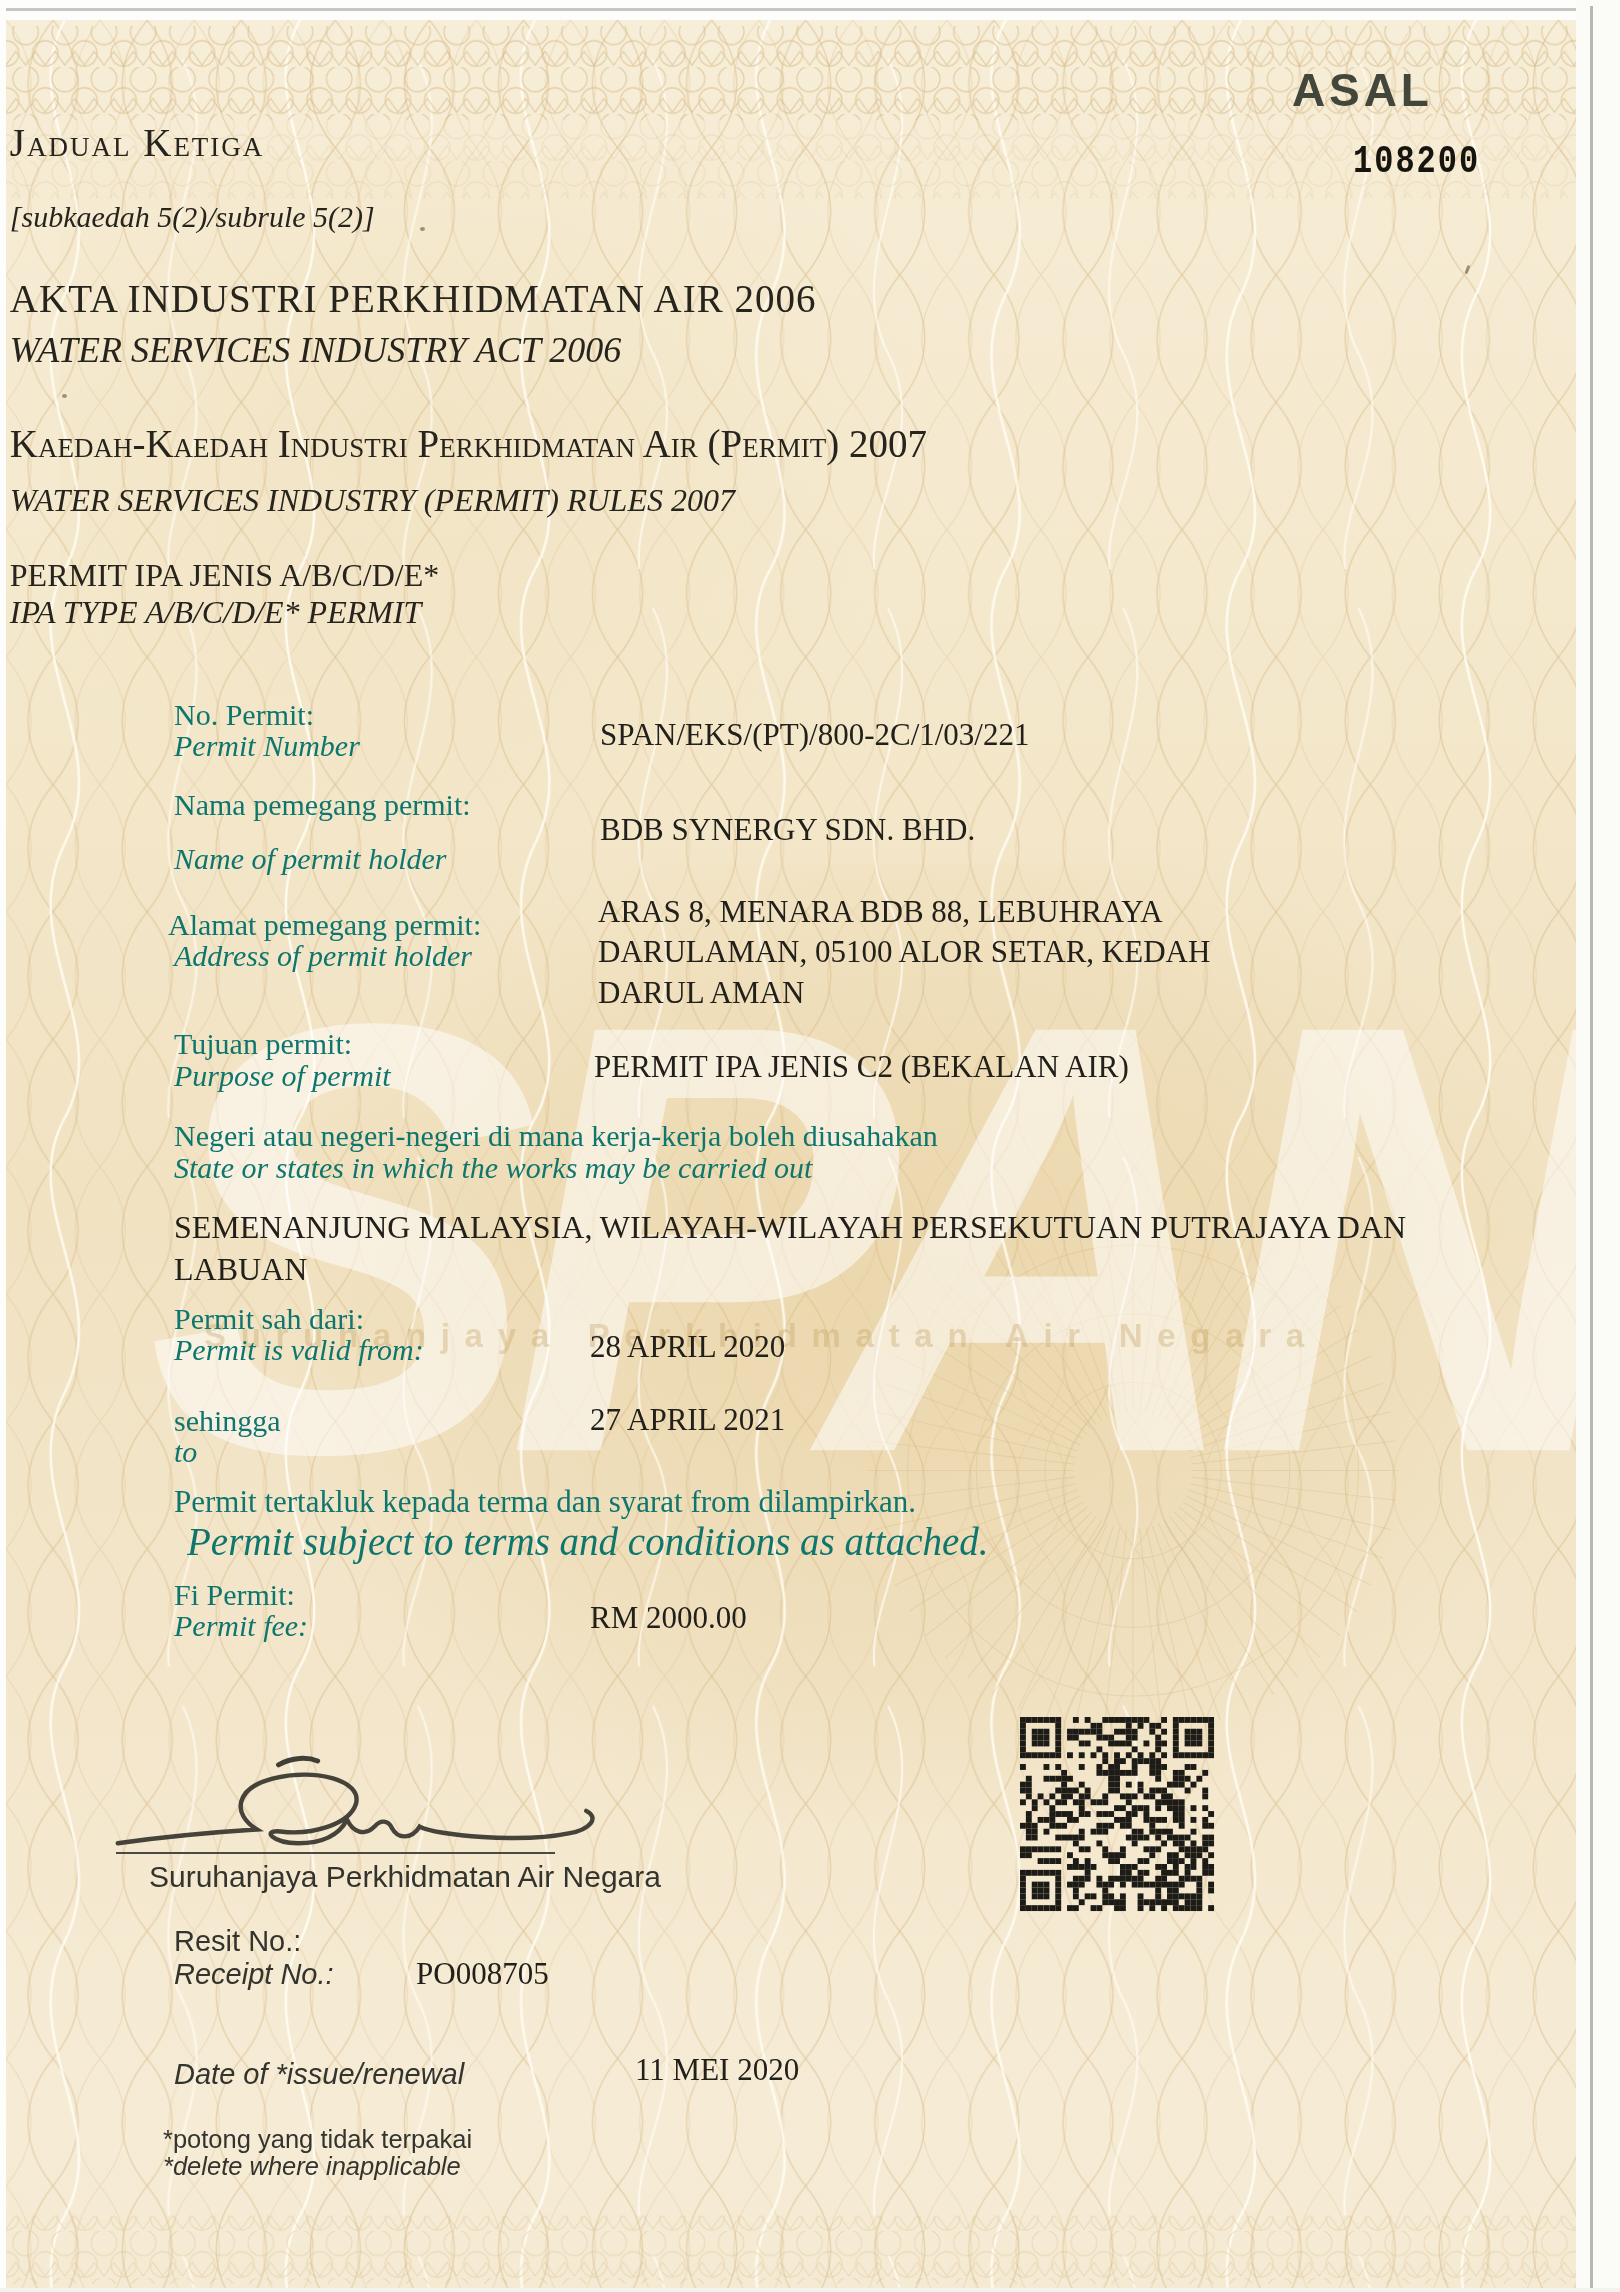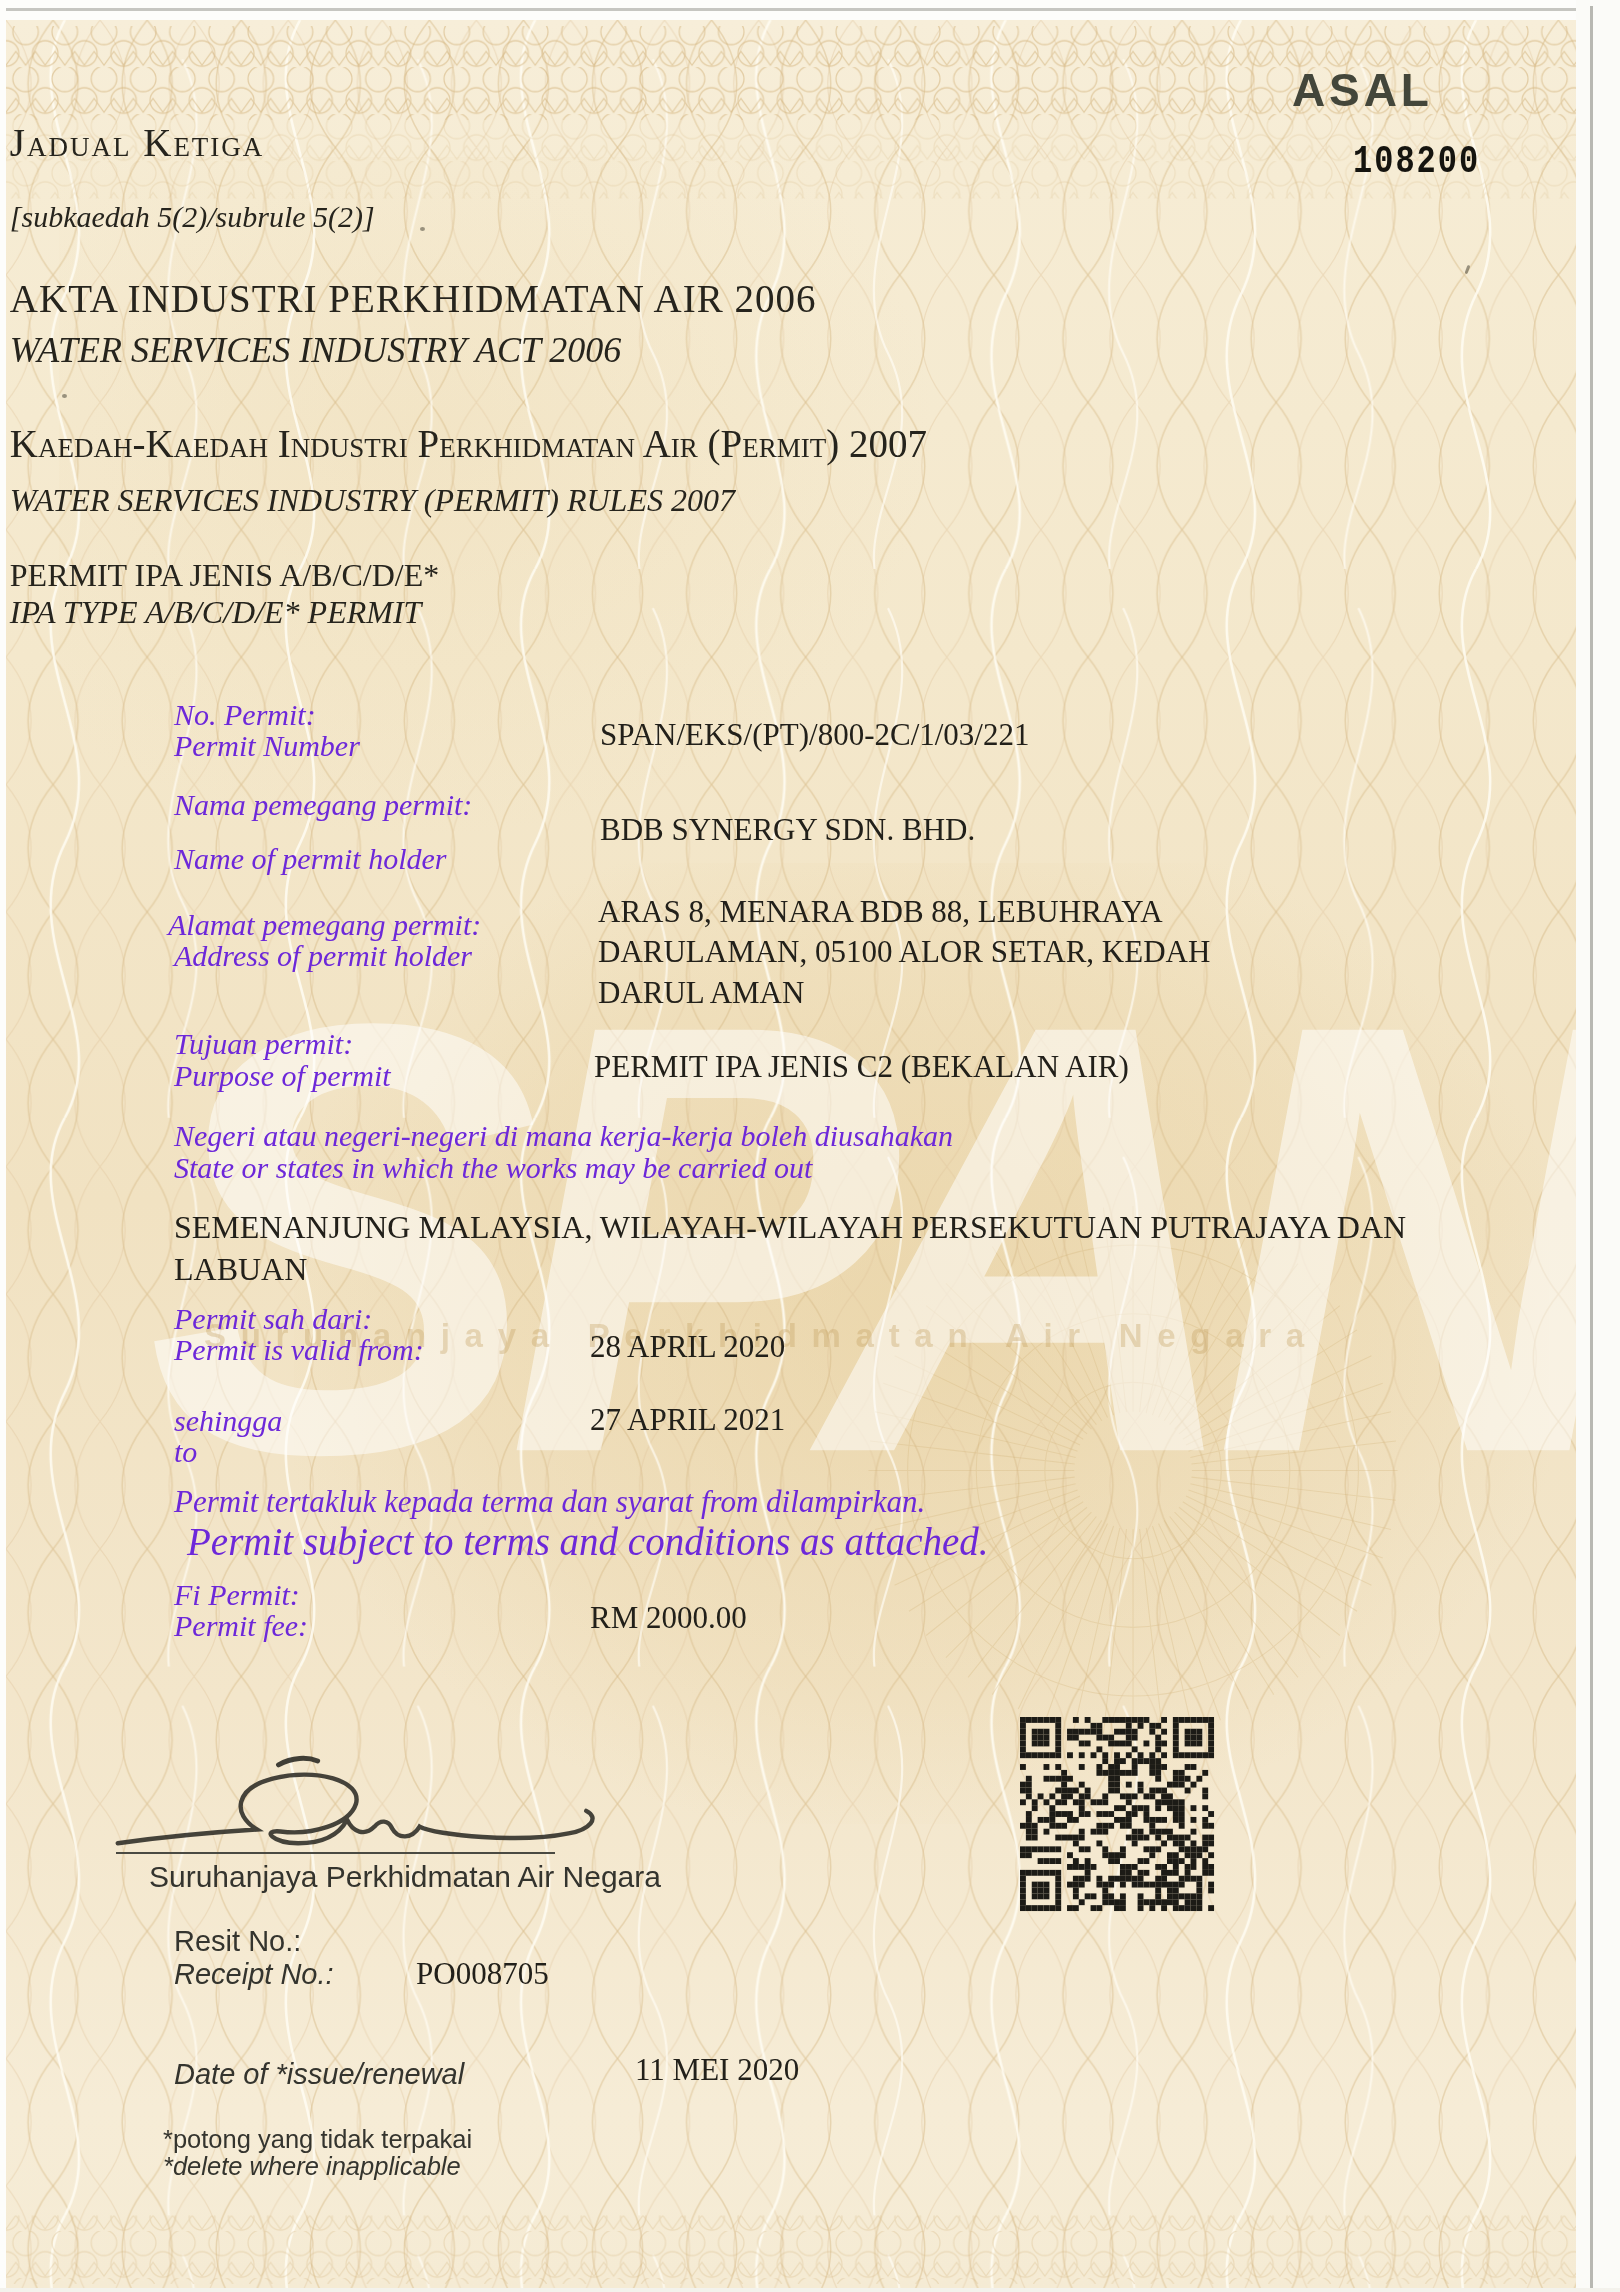--- a/index.html
+++ b/index.html
@@ -15,21 +15,21 @@
   .watermark{position:absolute;left:147px;top:916px;width:1313px;height:686px;
              font-family:"Liberation Sans", sans-serif;font-weight:bold;font-style:italic;
              font-size:588px;line-height:647px;letter-spacing:-33px;color:rgba(255,255,255,0.52);
              text-align:center;transform:scaleY(1.04);white-space:nowrap;}
   .ghosttext{position:absolute;left:204px;top:1317px;width:1313px;
              font-family:"Liberation Sans", sans-serif;font-weight:bold;font-size:33px;
              letter-spacing:14.7px;color:rgba(193,158,94,0.34);white-space:nowrap;}
   .hdr{position:absolute;left:9.8px;width:1558px;text-align:left;}
   .smallcaps{font-variant:small-caps;}
   .it{font-style:italic;}
-  .lbl{position:absolute;font-size:30px;color:#6d28d9;font-style:italic;}
+  .lbl{position:absolute;font-size:30px;color:#0f766e;}
   .val{position:absolute;font-size:31px;color:#22201a;}
   .sans{font-family:"Liberation Sans", sans-serif;color:#34342e;}
   .asal{position:absolute;left:1292px;top:63px;font-family:"Liberation Sans",sans-serif;
         font-size:46px;font-weight:600;letter-spacing:3.9px;color:#43463a;}
   .serial{position:absolute;left:1353px;top:143px;font-family:"Liberation Mono",monospace;
         font-size:32px;font-weight:bold;letter-spacing:2px;color:#15140f;transform:scaleY(1.2);}
   .sigline{position:absolute;left:116px;top:1852px;width:439px;height:0;
         border-top:2px solid #4a4a42;}
   .qrbox{position:absolute;left:1020px;top:1717px;}
   .scan-top{position:absolute;left:0;top:0;width:1620px;height:19.6px;background:#fdfdfb;}

